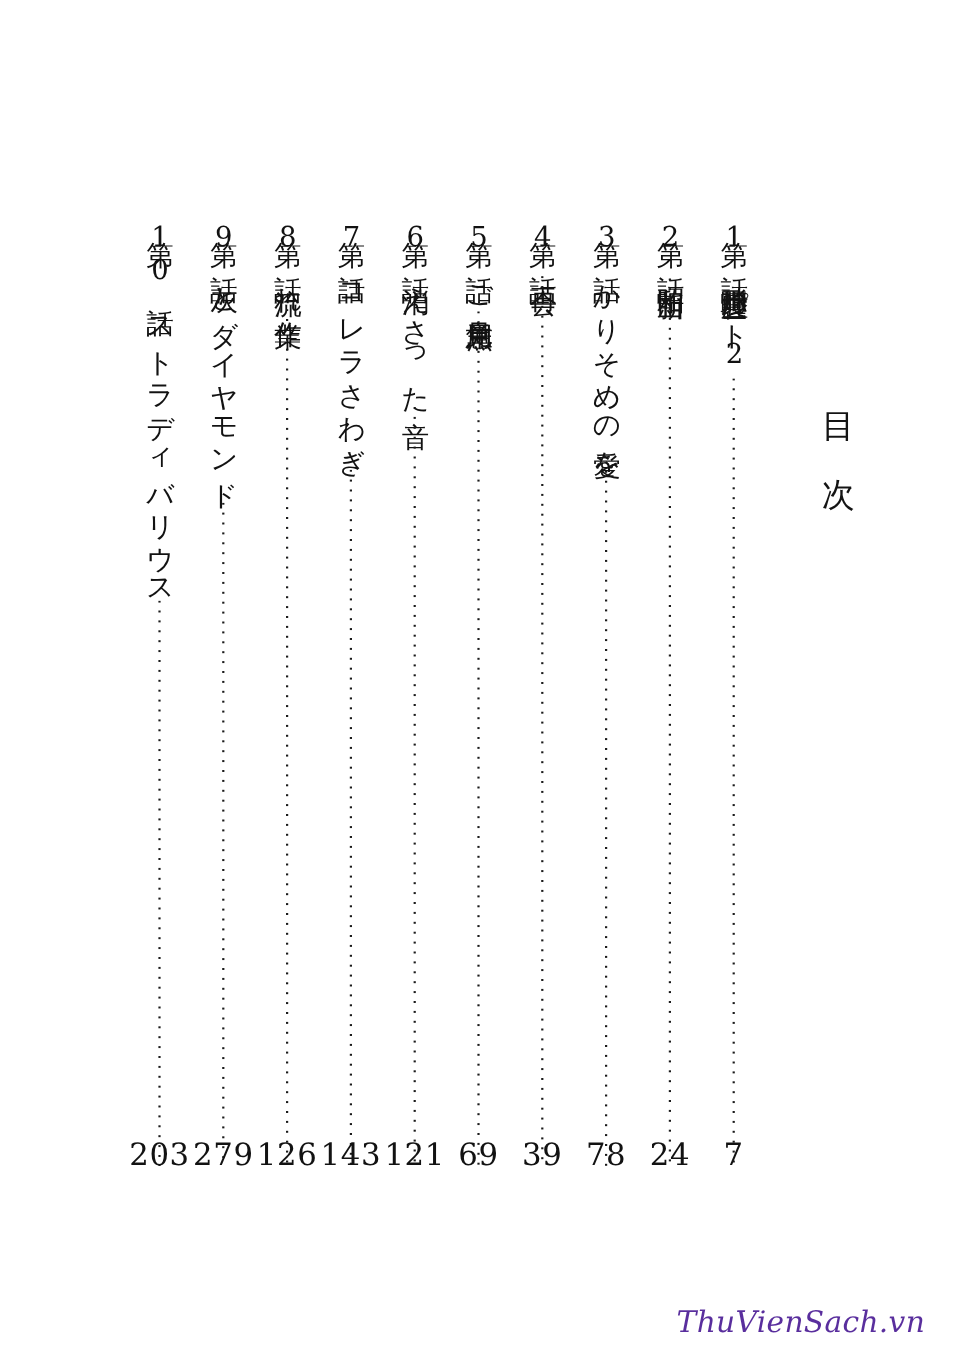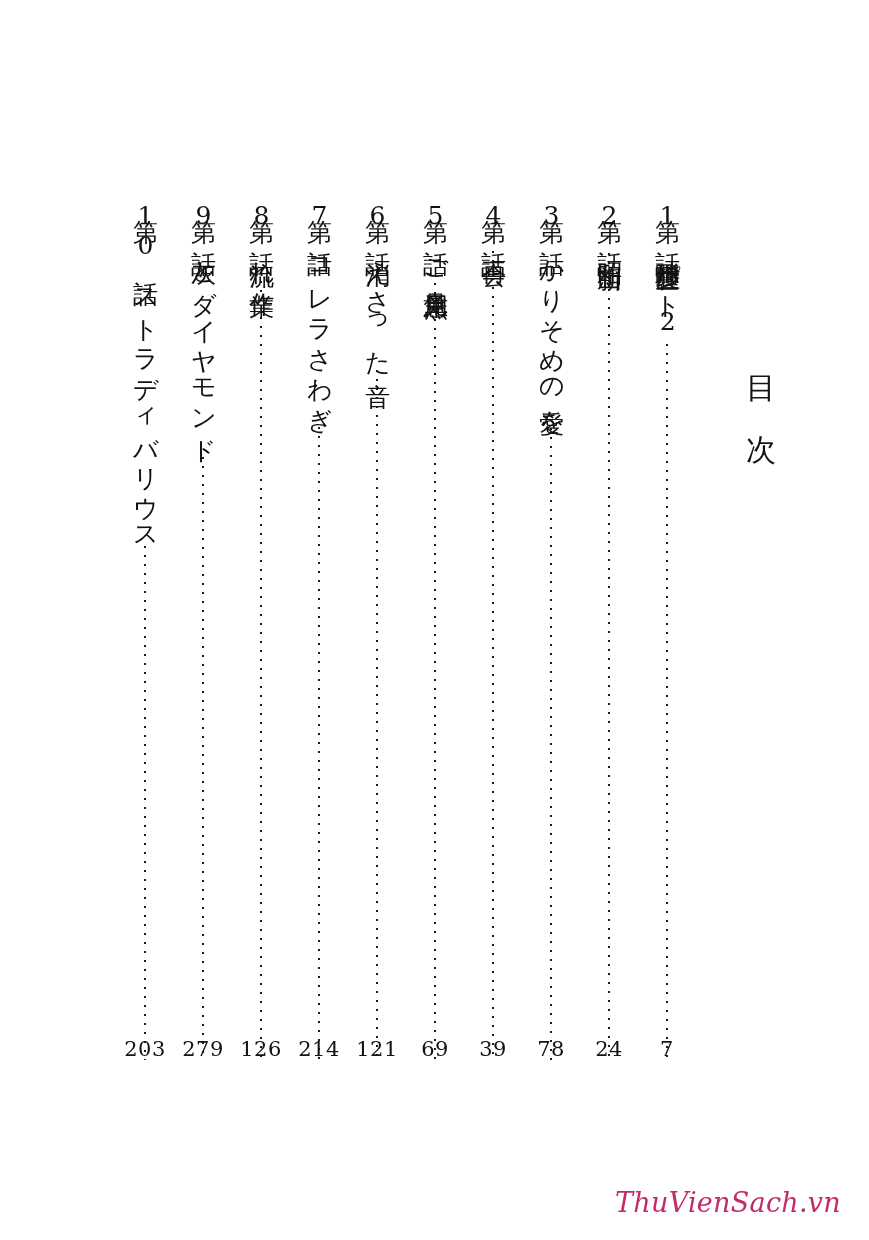--- a/index.html
+++ b/index.html
@@ -107,33 +107,33 @@
     left: 96px;
     width: 600px;
     height: 34px;
     display: flex;
     flex-direction: row-reverse;
     align-items: center;
   }
   .pagenum {
     width: 58px;
     text-align: center;
-    font-size: 21px;
+    font-size: 28px;
     color: #121212;
     font-family: "DejaVu Serif", "Liberation Serif", serif;
     letter-spacing: 0.02em;
   }
 
   
   .watermark {
     position: absolute;
     right: 28px;
     bottom: 22px;
     font-size: 27px;
-    color: #be185d;
+    color: #4c1d95;
     font-style: italic;
     font-family: "DejaVu Serif", "Liberation Serif", serif;
     letter-spacing: 0.01em;
     opacity: 0.92;
     white-space: nowrap;
   }
 </style>
 </head>
 <body>
 
@@ -225,21 +225,21 @@
 
   </div>
 
   <div class="pagenums">
     <div class="pagenum">7</div>
     <div class="pagenum">24</div>
     <div class="pagenum">78</div>
     <div class="pagenum">39</div>
     <div class="pagenum">69</div>
     <div class="pagenum">121</div>
-    <div class="pagenum">214</div>
+    <div class="pagenum">143</div>
     <div class="pagenum">126</div>
     <div class="pagenum">279</div>
     <div class="pagenum">203</div>
   </div>
 
   <div class="watermark">ThuVienSach.vn</div>
 
 </div>
 
 </body></html>

